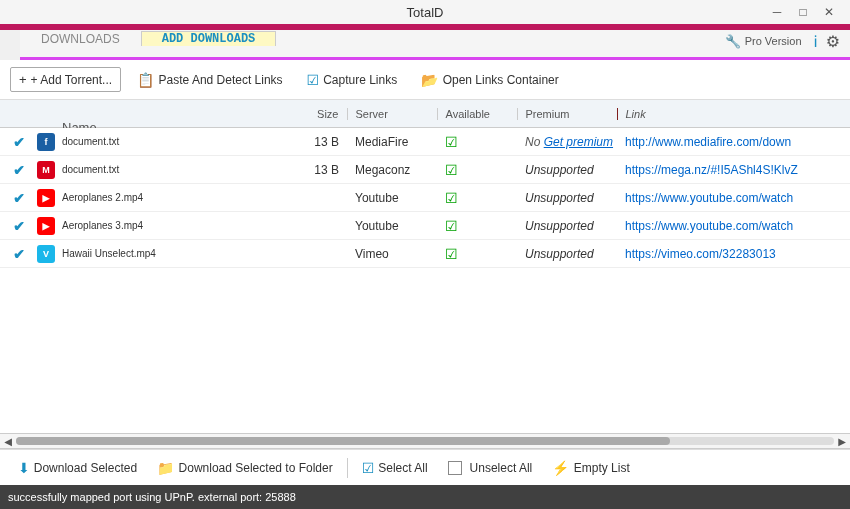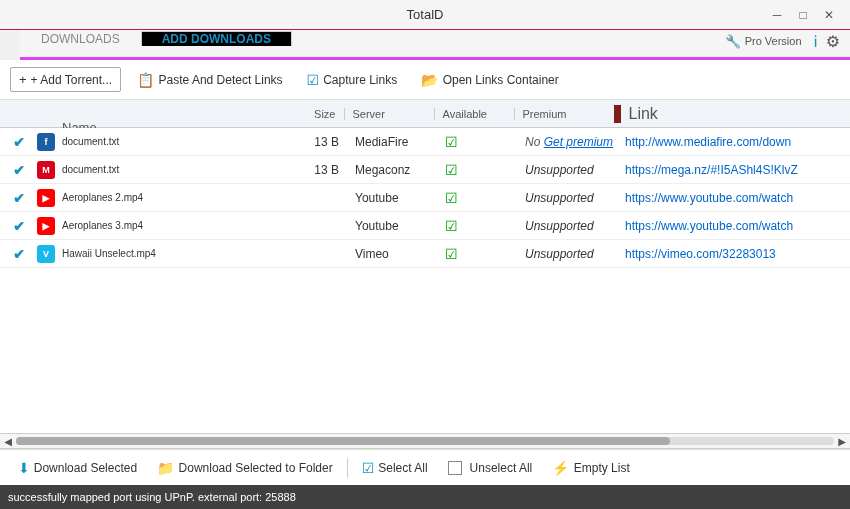--- a/index.html
+++ b/index.html
@@ -60,21 +60,21 @@
       flex-shrink: 0;
       padding: 0 4px;
     }
     .th-check { width: 30px; flex-shrink: 0; }
     .th-icon { width: 24px; flex-shrink: 0; }
     .th-name { flex: 1; padding: 0 4px; color: #555; font-size: 13px; margin-top: 28px; }
     .th-size { width: 60px; text-align: right; padding-right: 8px; color: #555; font-size: 11px; }
     .th-server { width: 90px; padding-left: 8px; color: #555; font-size: 11px; border-left: 1px solid #ccc; }
     .th-available { width: 80px; padding-left: 8px; color: #555; font-size: 11px; border-left: 1px solid #ccc; }
     .th-premium { width: 100px; padding-left: 8px; color: #555; font-size: 11px; border-left: 1px solid #ccc; }
-    .th-link { flex: 1; padding-left: 8px; color: #555; font-size: 16px; border-left: 7px solid #7f1d1d; }
+    .th-link { flex: 1; padding-left: 8px; color: #555; font-size: 11px; border-left: 1px solid #7f1d1d; font-style: italic; }
 
     
     .table-body {
       flex: 1;
       background: white;
       overflow-y: auto;
       overflow-x: hidden;
     }
     .table-row {
       display: flex;
@@ -202,21 +202,21 @@
 
     
     .title-section {
       background: #f5f5f5;
       height: 30px;
       display: flex;
       align-items: center;
       justify-content: space-between;
       padding: 0 8px;
       flex-shrink: 0;
-      border-bottom: 1px solid #be185d;
+      border-bottom: 6px solid #be185d;
     }
     .app-title {
       font-size: 13px;
       color: #333;
       font-weight: 500;
     }
     .win-controls {
       display: flex;
       gap: 0;
     }
@@ -248,25 +248,26 @@
       align-items: center;
       font-size: 12px;
       color: #888;
       cursor: pointer;
       border: 1px solid transparent;
       border-bottom: none;
       position: relative;
       top: 1px;
     }
     .tab-item.active {
-      background: #000000;
+      background: #fef9c3;
       color: #1a8fc1;
       border-color: #ccc;
       border-bottom-color: white;
       font-weight: 600;
+      font-family: Liberation Mono, monospace;
     }
     .tab-right {
       margin-left: auto;
       display: flex;
       align-items: center;
       gap: 8px;
       padding: 0 10px;
     }
   </style>
 </head>

